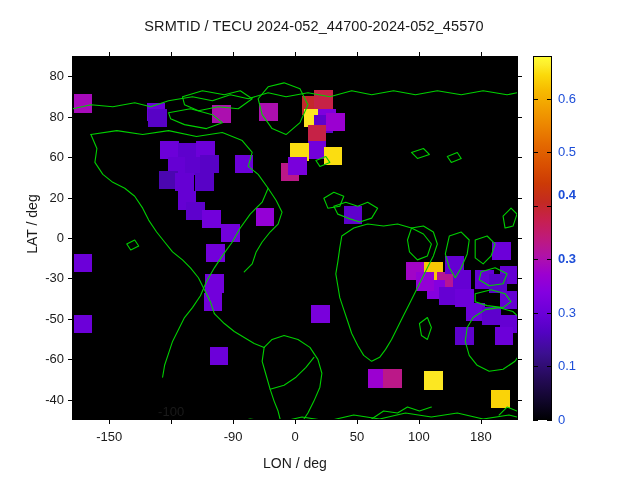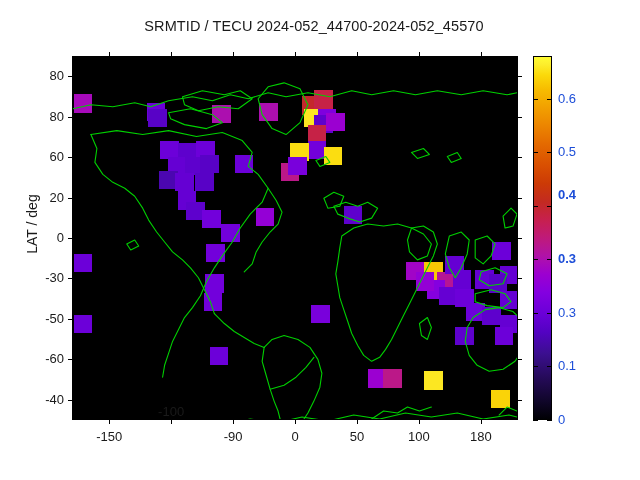--- a/index.html
+++ b/index.html
@@ -248,20 +248,21 @@
       <div class="ylab" style="left: 20px; top: 108.667px;">80</div>
       <div class="ylab" style="left: 20px; top: 149.111px;">60</div>
       <div class="ylab" style="left: 20px; top: 189.556px;">20</div>
       <div class="ylab" style="left: 20px; top: 230px;">0</div>
       <div class="ylab" style="left: 20px; top: 270.444px;">-30</div>
       <div class="ylab" style="left: 20px; top: 310.889px;">-50</div>
       <div class="ylab" style="left: 20px; top: 351.333px;">-60</div>
       <div class="ylab" style="left: 20px; top: 391.778px;">-40</div>
     </div>
 
+  <div id="xaxis-title">LON / deg</div>
   <div id="yaxis-title">LAT / deg</div>
 
   <div id="cbar"></div>
   <div id="cbar-ticks">
       <div class="cbtick" style="left: 533px; top: 420px;"></div>
       <div class="cbtick" style="left: 547px; top: 420px;"></div>
       <div class="cblab" style="top: 412px;">0</div>
       <div class="cbtick" style="left: 533px; top: 366.471px;"></div>
       <div class="cbtick" style="left: 547px; top: 366.471px;"></div>
       <div class="cblab" style="top: 358.471px;">0.1</div>

